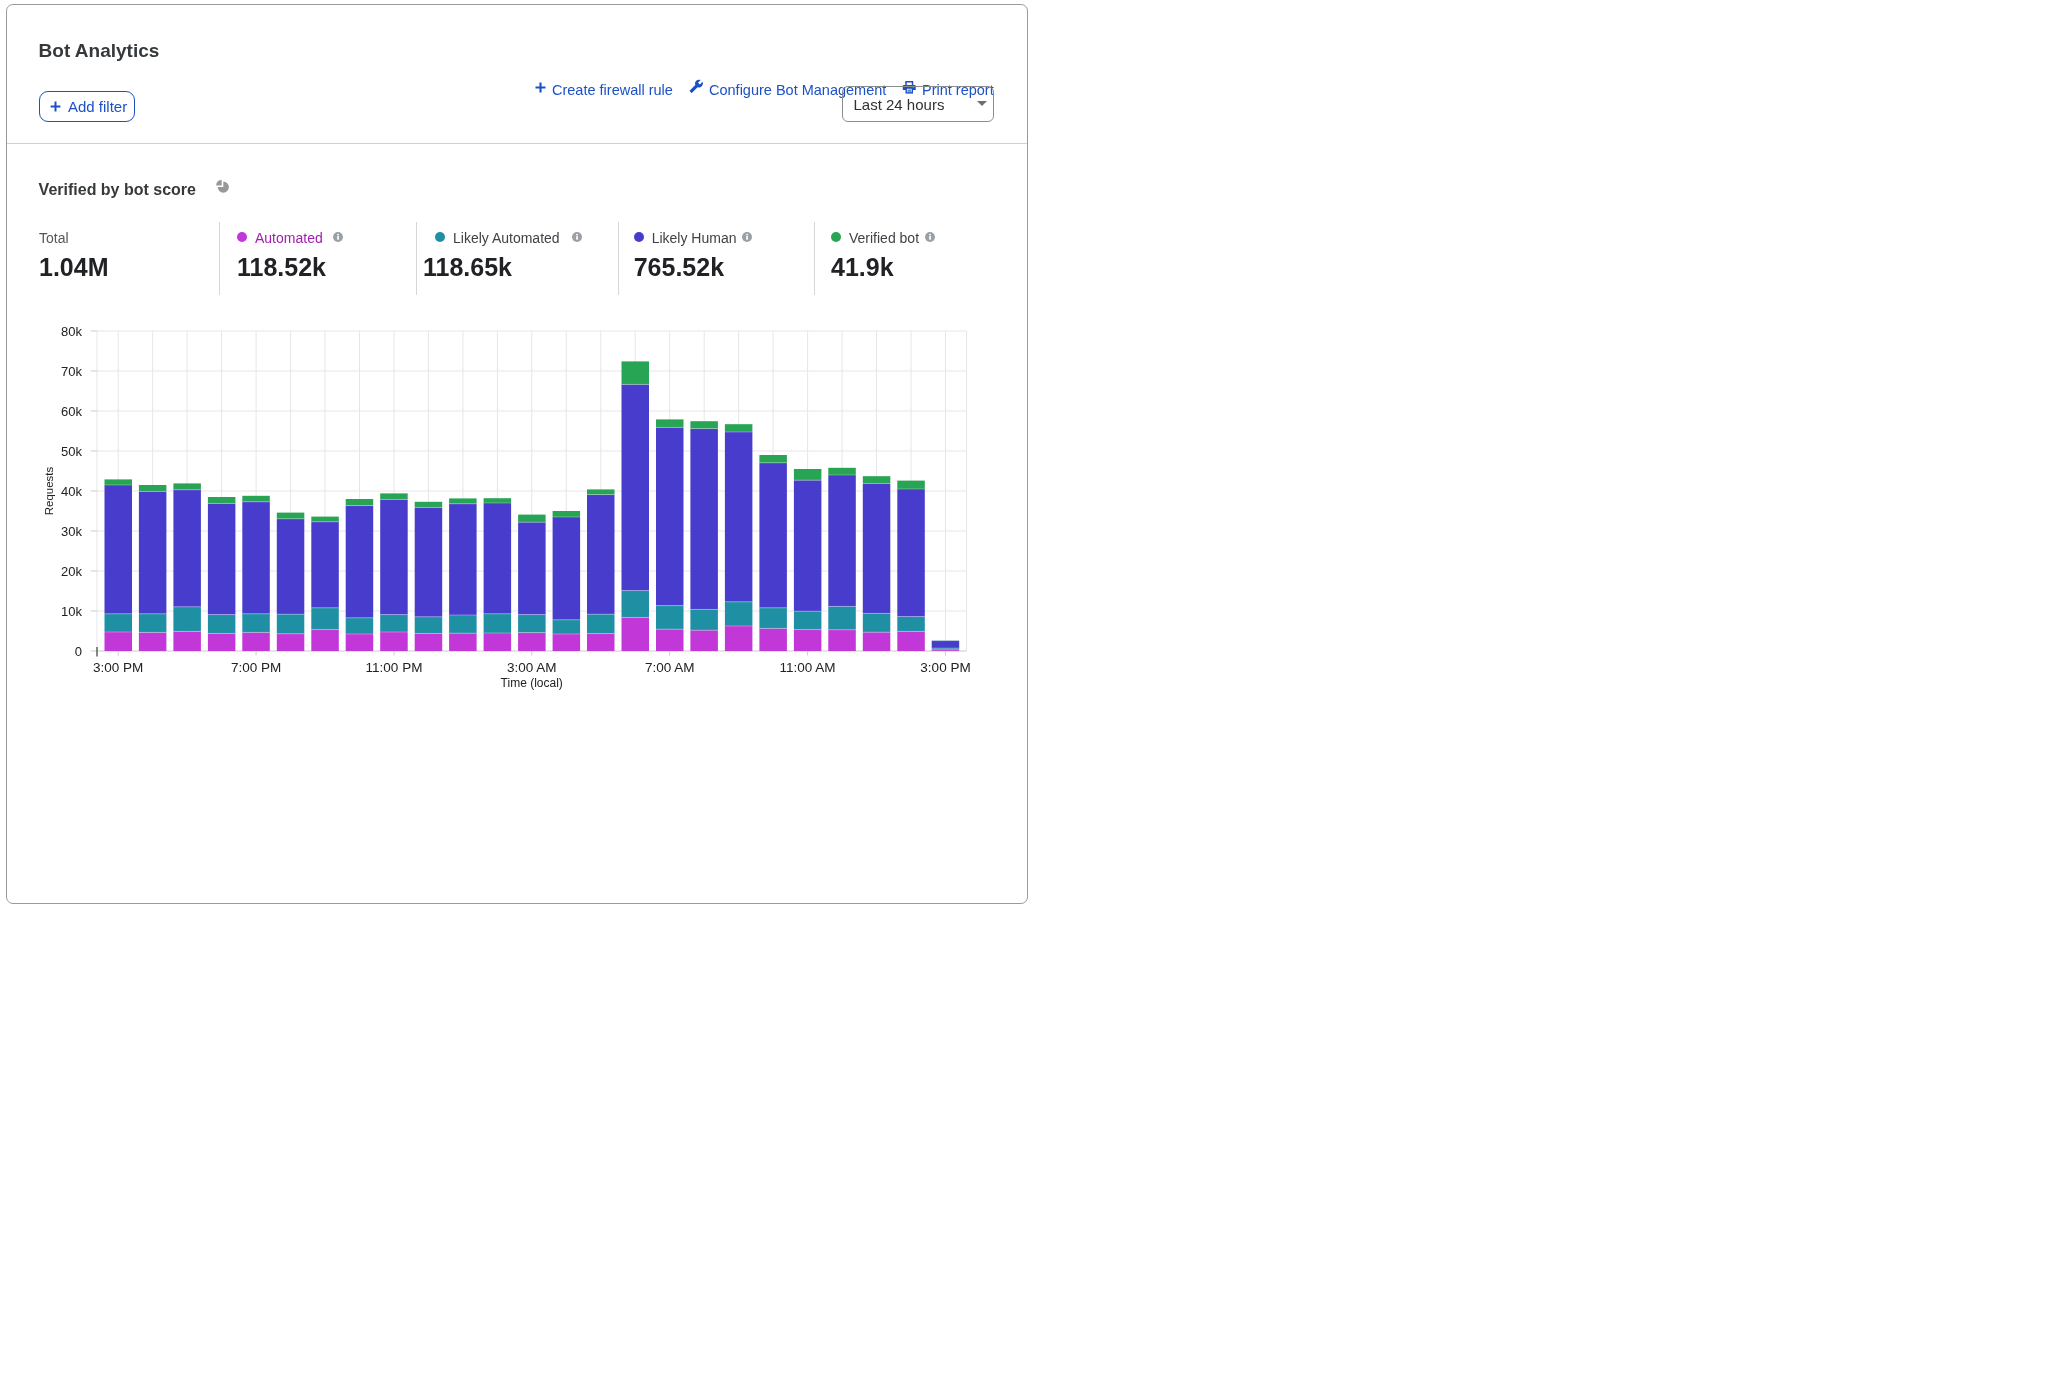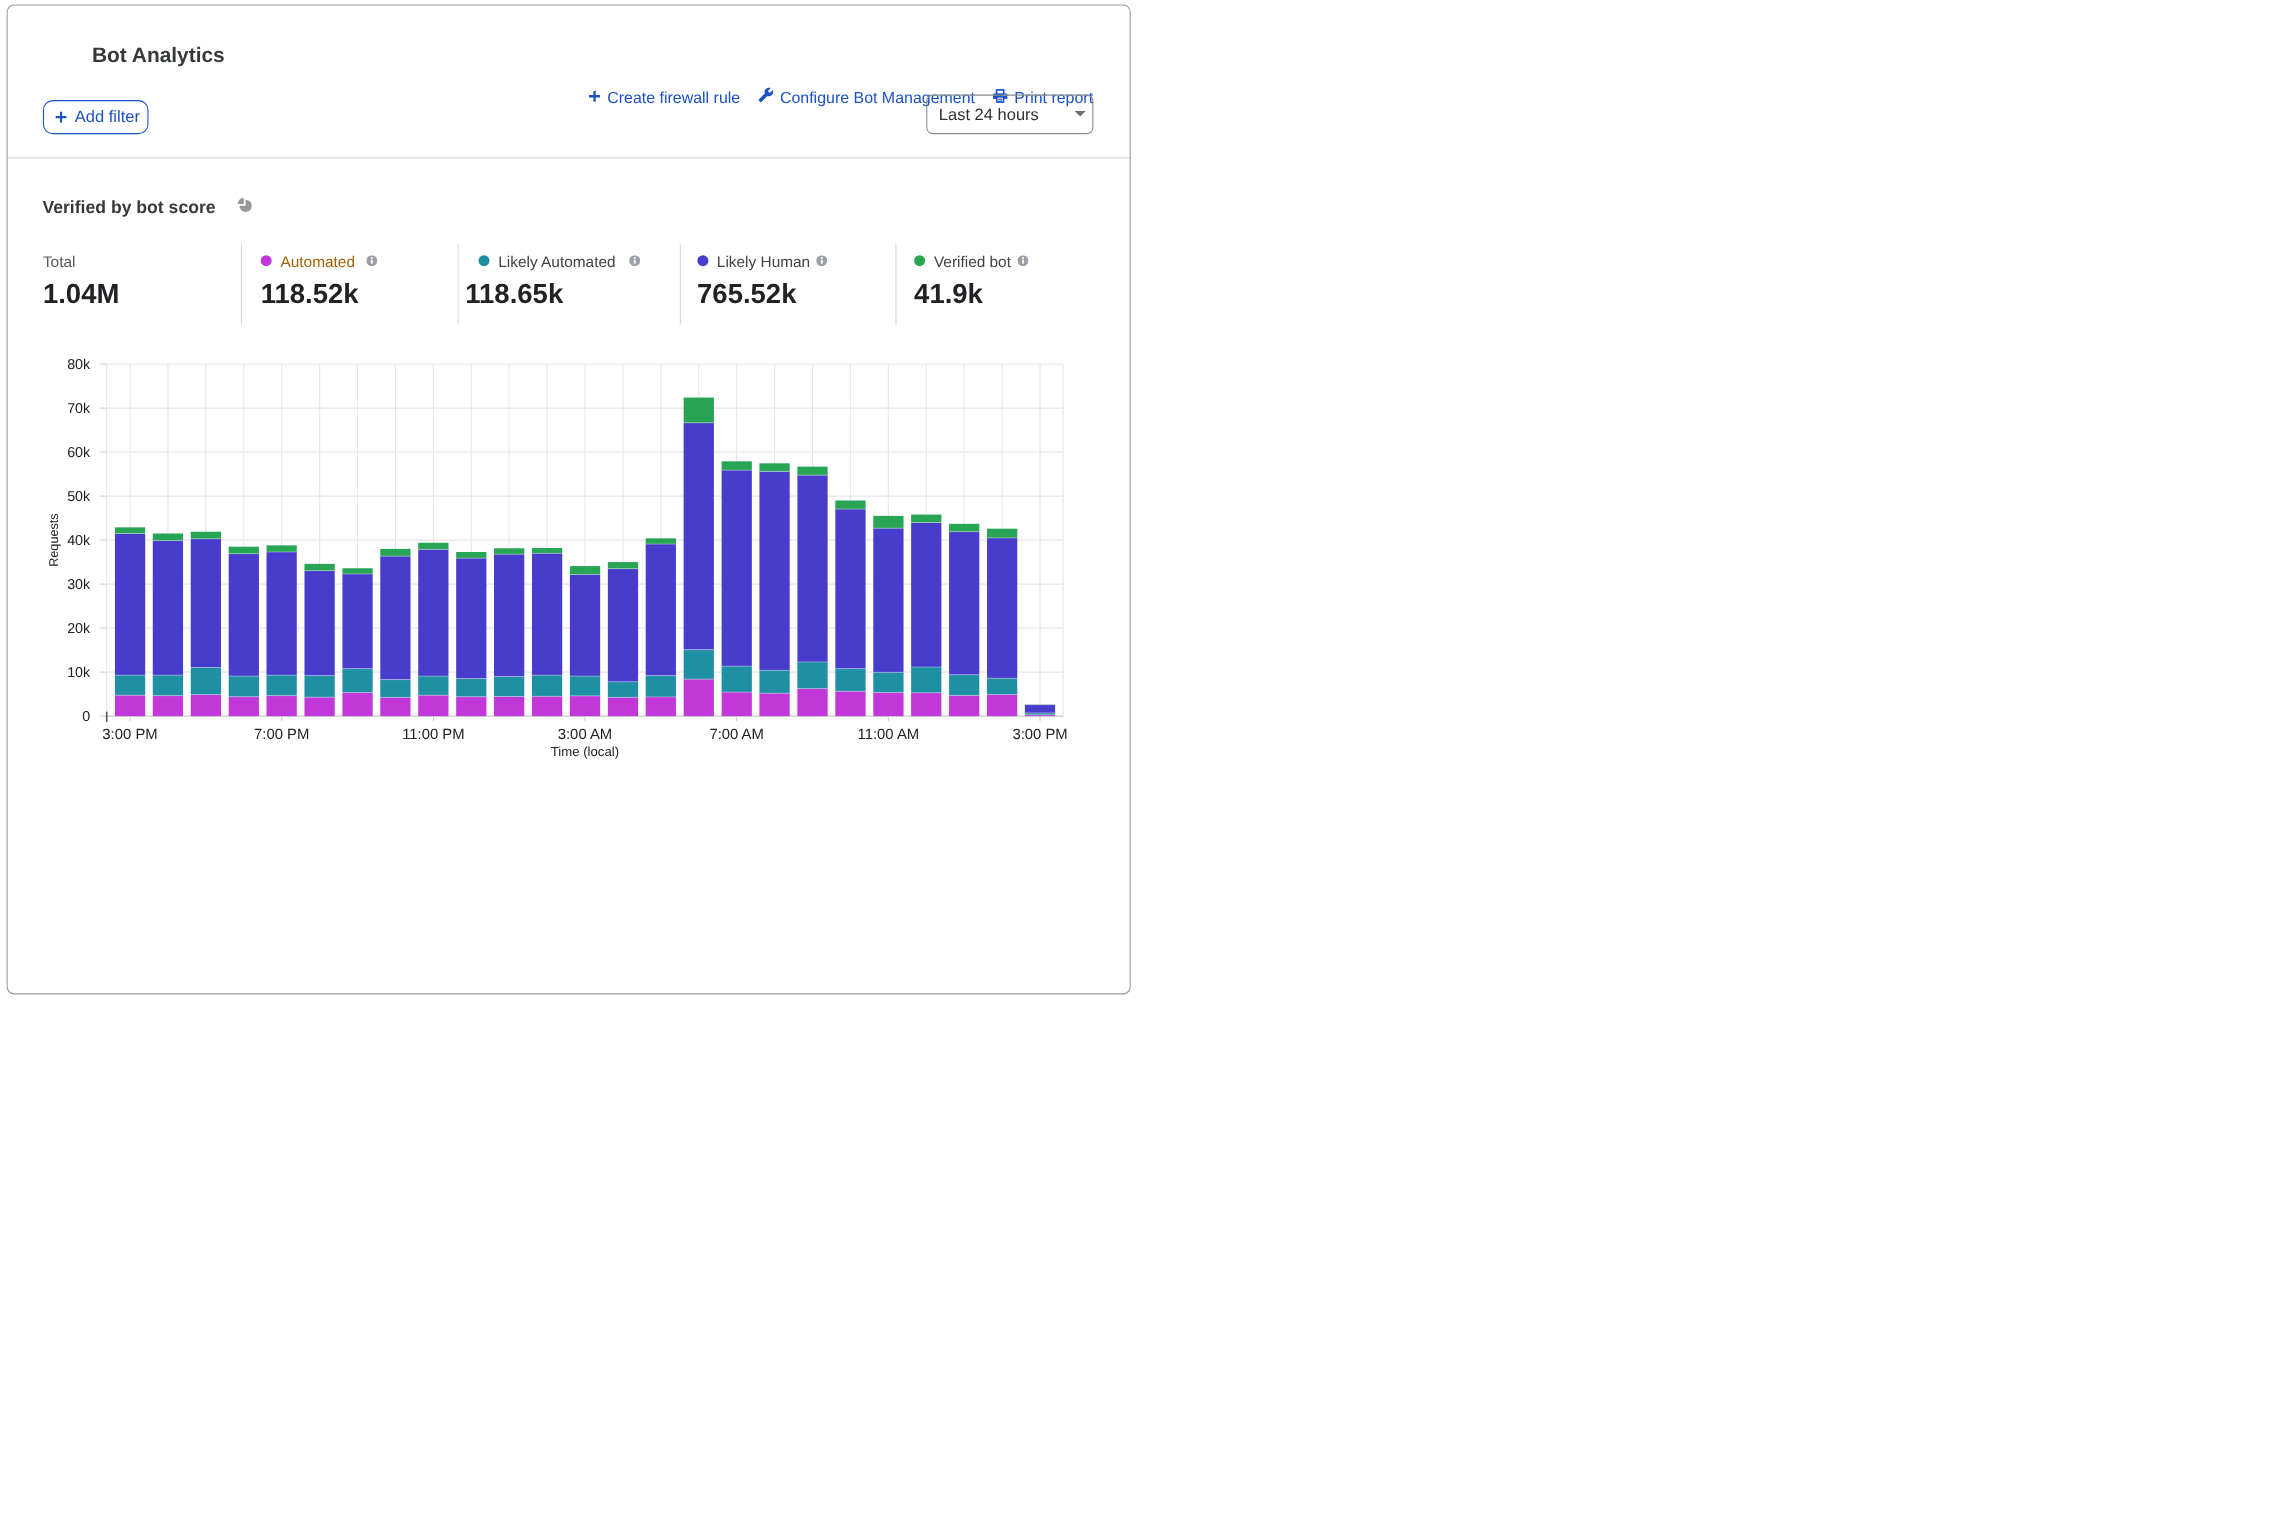--- a/index.html
+++ b/index.html
@@ -7,21 +7,21 @@
   .abs { position:absolute; }
   .blue { color:#1b51c5; }
 </style>
 </head>
 <body>
 
   <div class="abs" style="left:5.5px; top:4px; width:1022.5px; height:900px; border:1px solid #9a9a9a; border-radius:7px;"></div>
 
   <div class="abs" style="left:6.5px; top:142.5px; width:1020.5px; height:1px; background:#d0d0d0;"></div>
 
-  <div class="abs" style="left:38.6px; top:41px; font-size:19px; line-height:19px; font-weight:700; color:#36393b;margin-left:45px;">Bot Analytics</div>
+  <div class="abs" style="left:38.6px; top:41px; font-size:19px; line-height:19px; font-weight:700; color:#36393b;">Bot Analytics</div>
 
   <div class="abs" style="left:534px; top:41.5px; width:470px; height:16px;margin-top:40px;">
     <svg class="abs" style="left:0.5px; top:0.2px;" width="11" height="11" viewBox="0 0 11 11">
       <path d="M5.5 0.5 V10.5 M0.5 5.5 H10.5" stroke="#1b51c5" stroke-width="2.1" fill="none"></path>
     </svg>
     <span class="abs blue" style="left:18px; top:0px; font-size:14.5px; line-height:16px;">Create firewall rule</span>
     <svg class="abs" style="left:155px; top:-3px;" width="14.5" height="14.5" viewBox="0 0 24 24">
       <g transform="scale(-1,1) translate(-24,0)">
         <path fill="#1b51c5" d="M22.7 19l-9.1-9.1c.9-2.3.4-5-1.5-6.9-2-2-5-2.4-7.4-1.3L9 6 6 9 1.6 4.7C.4 7.1.9 10.1 2.9 12.1c1.9 1.9 4.6 2.4 6.9 1.5l9.1 9.1c.4.4 1 .4 1.4 0l2.3-2.3c.5-.4.5-1.1.1-1.4z"></path>
       </g>
@@ -56,21 +56,21 @@
 
   <div class="abs" style="left:219.4px; top:222px; width:1px; height:73px; background:#d7d7d7;"></div>
   <div class="abs" style="left:416px;   top:222px; width:1px; height:73px; background:#d7d7d7;"></div>
   <div class="abs" style="left:617.5px; top:222px; width:1px; height:73px; background:#d7d7d7;"></div>
   <div class="abs" style="left:813.7px; top:222px; width:1px; height:73px; background:#d7d7d7;"></div>
 
   <div class="abs" style="left:39px; top:229.5px; font-size:14px; line-height:16px; color:#55575c;">Total</div>
   <div class="abs" style="left:39px; top:254px; font-size:25px; line-height:26px; font-weight:700; color:#202225;">1.04M</div>
 
   <div class="abs" style="left:237px; top:232px; width:10px; height:10px; border-radius:50%; background:#c137d8;"></div>
-  <div class="abs" style="left:255px; top:229.5px; font-size:14px; line-height:16px; color:#a16207;">Automated</div>
+  <div class="abs" style="left:255px; top:229.5px; font-size:14px; line-height:16px; color:#a21caf;">Automated</div>
   <svg class="abs" style="left:333px; top:232px;" width="10" height="10" viewBox="0 0 10 10">
     <circle cx="5" cy="5" r="5" fill="#9aa0a5"></circle>
     <rect x="4.2" y="4.1" width="1.7" height="3.6" fill="#fff"></rect>
     <circle cx="5.05" cy="2.6" r="0.95" fill="#fff"></circle>
   </svg>
   <div class="abs" style="left:237px; top:254px; font-size:25px; line-height:26px; font-weight:700; color:#202225;">118.52k</div>
 
   <div class="abs" style="left:435px; top:232px; width:10px; height:10px; border-radius:50%; background:#1f8fa3;"></div>
   <div class="abs" style="left:453px; top:229.5px; font-size:14px; line-height:16px; color:#404247;">Likely Automated</div>
   <svg class="abs" style="left:572px; top:232px;" width="10" height="10" viewBox="0 0 10 10">

